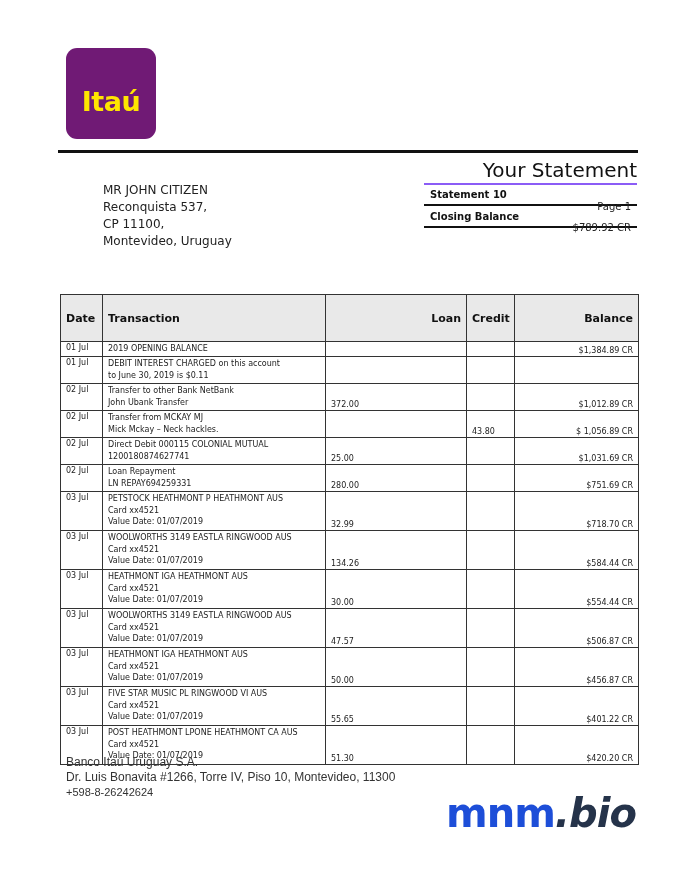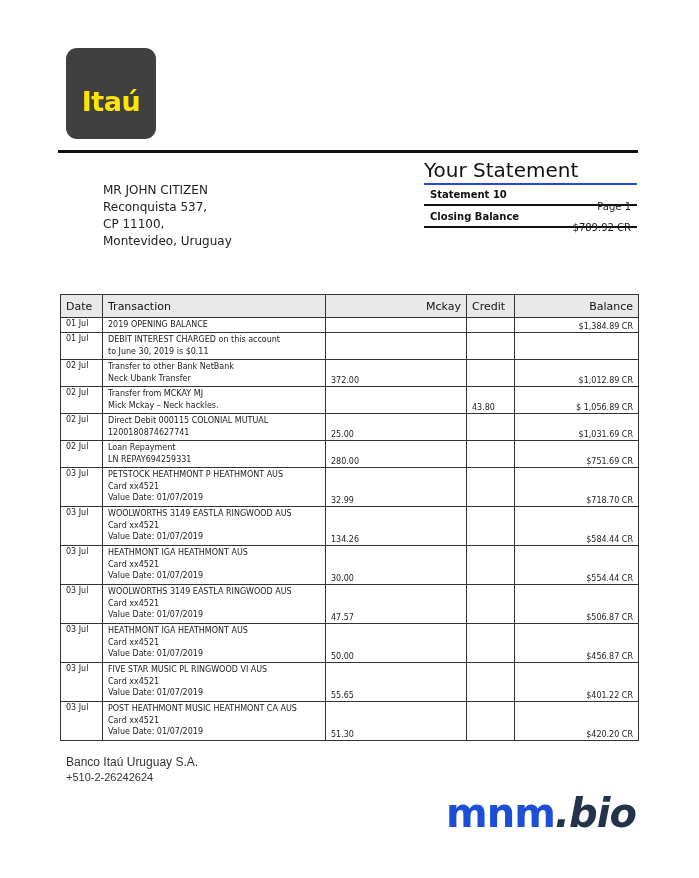--- a/index.html
+++ b/index.html
@@ -1,35 +1,35 @@
 <!DOCTYPE html>
 <html><head>
 <meta charset="utf-8">
 <style>
   html, body { margin: 0; padding: 0; background: #ffffff; }
   body { width: 699px; height: 878px; position: relative; overflow: hidden; font-family: "DejaVu Sans", sans-serif; color: #1a1a1a; }
 
-  .logo { position: absolute; left: 66px; top: 48px; width: 90px; height: 91px; background: #404040; border-radius: 11px; display: flex; align-items: center; justify-content: center; }
+  .logo { position: absolute; left: 66px; top: 48px; width: 90px; height: 91px; background: #701a75; border-radius: 11px; display: flex; align-items: center; justify-content: center; }
   .logo span { color: #ffe600; font-family: "DejaVu Sans", sans-serif; font-weight: bold; font-size: 27px; letter-spacing: -0.5px; margin-top: 16px; }
 
   .top-rule { position: absolute; left: 58px; top: 150px; width: 580px; height: 3px; background: #111; }
 
   .address { position: absolute; left: 103px; top: 182px; font-size: 12px; line-height: 17px; color: #222; }
   .address div { white-space: nowrap; }
 
   .summary { position: absolute; left: 424px; top: 158px; width: 213px; }
-  .summary-title { font-size: 20px; font-weight: normal; text-align: left; color: #111; height: 25px; line-height: 25px; border-bottom: 2px solid #1d4ed8; }
+  .summary-title { font-size: 20px; font-weight: normal; text-align: right; color: #111; height: 25px; line-height: 25px; border-bottom: 2px solid #8b5cf6; }
   .summary-row { display: flex; justify-content: space-between; align-items: center; border-bottom: 2px solid #111; padding: 0 6px; font-size: 10px; }
   .summary-row .lbl { font-weight: bold; color: #111; }
   .summary-row .val { color: #222; text-align: right; margin-top: 23px; }
   .r1 { height: 19px; } .r2 { height: 20px; } .r3 { height: 30px; } .r4 { height: 20px; }
 
   table.tx { position: absolute; left: 60px; top: 294px; width: 578px; border-collapse: collapse; table-layout: fixed; font-size: 8px; }
   table.tx th, table.tx td { border: 1.5px solid #333; padding: 1px 5px; vertical-align: top; color: #222; }
-  table.tx th { background: #e9e9e9; font-size: 11px; font-weight: normal; height: 22px; padding: 0 5px; vertical-align: middle; color: #111; }
+  table.tx th { background: #e9e9e9; font-size: 11px; font-weight: bold; height: 22px; padding: 12px 5px; vertical-align: middle; color: #111; }
   table.tx th.left { text-align: left; }
   table.tx th.right { text-align: right; }
   table.tx td.num { text-align: left; vertical-align: bottom; }
   table.tx td.credit { text-align: left; vertical-align: bottom; }
   table.tx td.bal { text-align: right; vertical-align: bottom; }
   table.tx td.desc div { line-height: 11.5px; white-space: nowrap; }
   table.tx td.date { white-space: nowrap; }
   col.c-date { width: 42px; } col.c-desc { width: 223px; } col.c-debit { width: 141px; } col.c-credit { width: 48px; } col.c-bal { width: 124px; }
 
   .footer { position: absolute; left: 66px; top: 755px; font-family: "Liberation Sans", sans-serif; font-size: 12px; line-height: 15px; color: #333; }
@@ -72,21 +72,21 @@
     <col class="c-date">
       <col class="c-desc">
       <col class="c-debit">
       <col class="c-credit">
       <col class="c-bal">
   </colgroup>
   <thead>
     <tr>
       <th class="left">Date</th>
       <th class="left">Transaction</th>
-      <th class="right">Mckay</th>
+      <th class="right">Loan</th>
       <th class="left">Credit</th>
       <th class="right">Balance</th>
     </tr>
   </thead>
   <tbody id="tx-body">
       <tr>
         <td class="date">01 Jul</td>
         <td class="desc" style="height: 12px;">
           <div>2019 OPENING BALANCE</div>
         </td>
@@ -101,21 +101,21 @@
           <div>to June 30, 2019 is $0.11</div>
         </td>
         <td class="num"></td>
         <td class="credit"></td>
         <td class="bal"></td>
       </tr>
       <tr>
         <td class="date">02 Jul</td>
         <td class="desc" style="height: 24px;">
           <div>Transfer to other Bank NetBank</div>
-          <div>Neck Ubank Transfer</div>
+          <div>John Ubank Transfer</div>
         </td>
         <td class="num">372.00</td>
         <td class="credit"></td>
         <td class="bal">$1,012.89 CR</td>
       </tr>
       <tr>
         <td class="date">02 Jul</td>
         <td class="desc" style="height: 24px;">
           <div>Transfer from MCKAY MJ</div>
           <div>Mick Mckay – Neck hackles.</div>
@@ -206,31 +206,32 @@
           <div>Card xx4521</div>
           <div>Value Date: 01/07/2019</div>
         </td>
         <td class="num">55.65</td>
         <td class="credit"></td>
         <td class="bal">$401.22 CR</td>
       </tr>
       <tr>
         <td class="date">03 Jul</td>
         <td class="desc" style="height: 36px;">
-          <div>POST HEATHMONT MUSIC HEATHMONT CA AUS</div>
+          <div>POST HEATHMONT LPONE HEATHMONT CA AUS</div>
           <div>Card xx4521</div>
           <div>Value Date: 01/07/2019</div>
         </td>
         <td class="num">51.30</td>
         <td class="credit"></td>
         <td class="bal">$420.20 CR</td>
       </tr>
     </tbody>
 </table>
 
 <div class="footer">
   <div>Banco Itaú Uruguay S.A.</div>
-  <div class="phone">+510-2-26242624</div>
+  <div>Dr. Luis Bonavita #1266, Torre IV, Piso 10, Montevideo, 11300</div>
+  <div class="phone">+598-8-26242624</div>
 </div>
 
 <div class="wm">
   <span class="a">mnm</span><span class="b">.bio</span>
 </div>
 
 </body></html>

